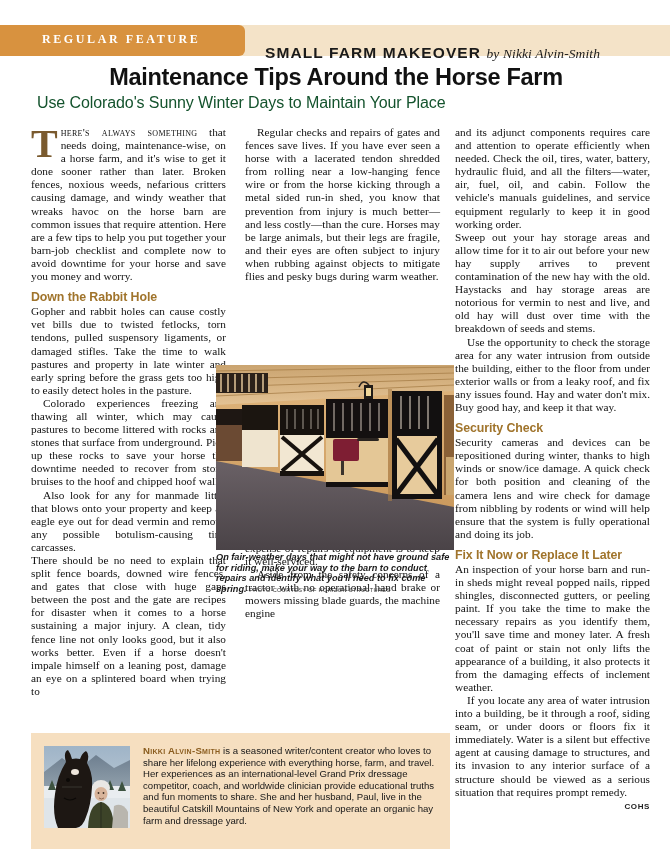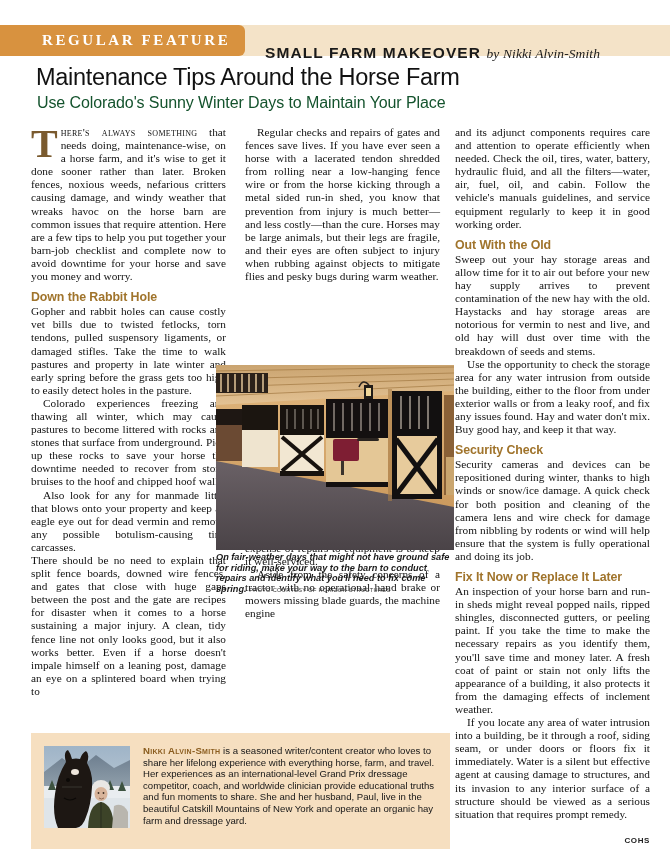--- a/index.html
+++ b/index.html
@@ -17,42 +17,43 @@
     background:#f4e3c8;
   }
   .header-tab{
     position:absolute;left:0;top:25px;width:245px;height:31px;
     background:#d8923f;
     border-radius:0 6px 6px 0;
   }
   .kicker{
     position:absolute;left:42px;top:32px;
     font-family:"Liberation Serif", serif;
-    font-size:15px;font-weight:bold;letter-spacing:2.6px;
+    font-size:12px;font-weight:bold;letter-spacing:2.6px;
     color:#ffffff;
   }
   .feature-title{
     position:absolute;left:265px;top:44px;
     font-family:"Liberation Sans", sans-serif;
     font-size:15.5px;font-weight:bold;letter-spacing:1.1px;
     color:#1a1a1a;
     white-space:nowrap;
   }
   .feature-byline{
     font-family:"Liberation Serif", serif;
     font-size:13.5px;font-weight:normal;font-style:italic;letter-spacing:0.1px;
     color:#1a1a1a;
   }
 
   
   .headline{
     position:absolute;left:36px;top:64px;width:600px;
     font-family:"Liberation Sans", sans-serif;
-    font-size:23.5px;font-weight:normal;color:#111;
+    font-size:23.5px;font-weight:bold;color:#111;
     letter-spacing:-0.3px;
+    text-align:center;
   }
   .subhead{
     position:absolute;left:37px;top:94px;width:600px;
     font-family:"Liberation Sans", sans-serif;
     font-size:16px;font-weight:normal;color:#14532d;
     letter-spacing:-0.1px;
   }
 
   
   .col{
@@ -124,21 +125,21 @@
     font-size:9.6px;line-height:11.6px;color:#161616;
   }
   .bio-name{
     font-variant:small-caps;font-weight:bold;
     color:#8a5c1e;letter-spacing:0.3px;
   }
   .endmark{
     font-family:"Liberation Sans", sans-serif;
     font-size:8px;font-weight:bold;letter-spacing:0.6px;
     color:#222;float:right;
-    margin-top:13px;
+    margin-top:1px;
   }
 </style>
 </head>
 <body>
 
 <div class="header-band"></div>
 <div class="header-tab"></div>
 <div class="kicker">REGULAR FEATURE</div>
 <div class="feature-title">
   <span>SMALL FARM MAKEOVER</span>
@@ -274,21 +275,20 @@
   </svg>
 </div>
 <div class="caption">
   <span>On fair-weather days that might not have ground safe for riding, make your way to the barn to conduct repairs and identify what you'll need to fix come spring.</span>
   <span class="credit">PHOTO COURTESY OF HORIZON STRUCTURES</span>
 </div>
 
 <div class="col" id="col3">
   <p class="first">and its adjunct components requires care and attention to operate efficiently when needed. Check the oil, tires, water, battery, hydraulic fluid, and all the filters—water, air, fuel, oil, and cabin. Follow the vehicle's manuals guidelines, and service equipment regularly to keep it in good working order.</p>
 
-  <h3 class="sec">Out With the Old</h3>
   <p class="first">Sweep out your hay storage areas and allow time for it to air out before your new hay supply arrives to prevent contamination of the new hay with the old. Haystacks and hay storage areas are notorious for vermin to nest and live, and old hay will dust over time with the breakdown of seeds and stems.</p>
   <p>Use the opportunity to check the storage area for any water intrusion from outside the building, either to the floor from under exterior walls or from a leaky roof, and fix any issues found. Hay and water don't mix. Buy good hay, and keep it that way.</p>
 
   <h3 class="sec">Security Check</h3>
   <p class="first">Security cameras and devices can be repositioned during winter, thanks to high winds or snow/ice damage. A quick check for both position and cleaning of the camera lens and wire check for damage from nibbling by rodents or wind will help ensure that the system is fully operational and doing its job.</p>
 
   <h3 class="sec">Fix It Now or Replace It Later</h3>
   <p class="first">An inspection of your horse barn and run-in sheds might reveal popped nails, ripped shingles, disconnected gutters, or peeling paint. If you take the time to make the necessary repairs as you identify them, you'll save time and money later. A fresh coat of paint or stain not only lifts the appearance of a building, it also protects it from the damaging effects of inclement weather.</p>
   <p><span>If you locate any area of water intrusion into a building, be it through a roof, siding seam, or under doors or floors fix it immediately. Water is a silent but effective agent at causing damage to structures, and its invasion to any interior surface of a structure should be viewed as a serious situation that requires prompt remedy.</span><span class="endmark">COHS</span></p>
 </div>

